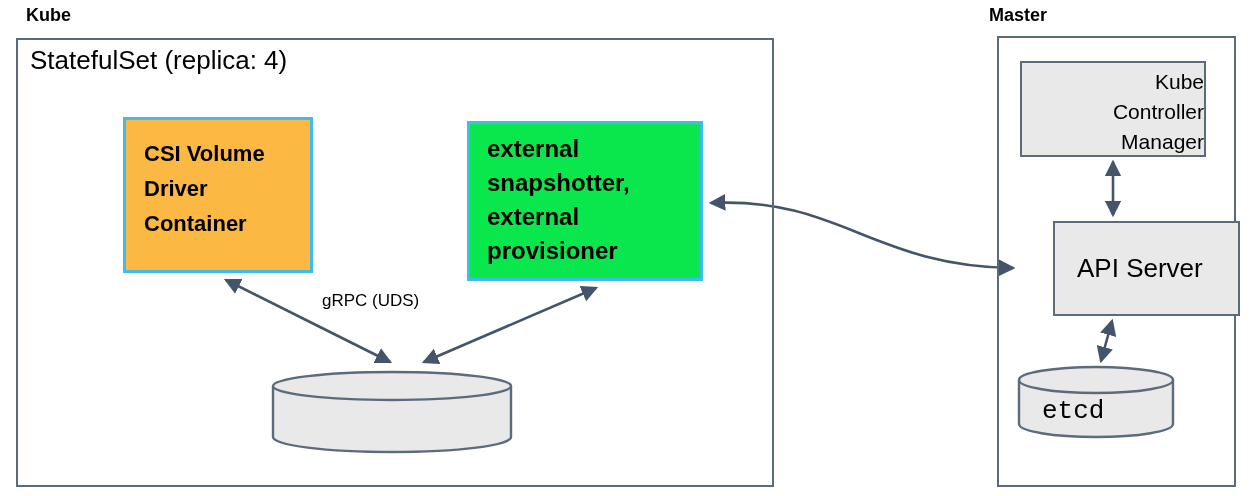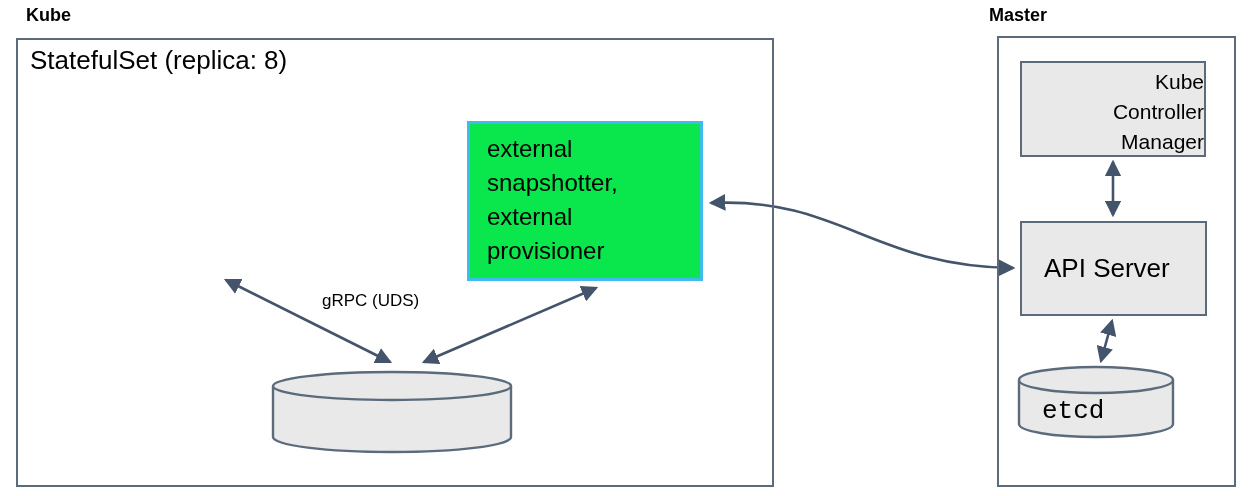--- a/index.html
+++ b/index.html
@@ -48,21 +48,21 @@
     background: var(--orange-fill, #FBB843);
     font-size: 22px;
     font-weight: bold;
     line-height: 1.6;
     padding: 16px 0 0 18px;
     white-space: pre-line;
   }
   .sidecar-box {
     background: var(--green-fill, #09E74C);
     font-size: 24px;
-    font-weight: 400;
+    font-weight: 700;
     line-height: 1.42;
     padding: 8px 0 16px 17px;
     white-space: pre-line;
   }
   .gray-box {
     background: var(--gray-fill, #E9E9E9);
     border: 2px solid var(--box-border, #5B6B7C);
     box-sizing: border-box;
     color: #000;
   }
@@ -71,20 +71,21 @@
     line-height: 1.43;
     padding: 4px 0 0 20px;
     white-space: pre-line;
     text-align: right;
   }
   .api-box {
     font-size: 26px;
     display: flex;
     align-items: center;
     padding-left: 22px;
+    margin-left: 33px;
   }
   .grpc-label {
     font-size: 17px;
     font-weight: normal;
     white-space: nowrap;
   }
   .cyl-label {
     font-size: 21px;
     font-weight: bold;
     white-space: nowrap;
@@ -125,22 +126,25 @@
     <g>
       <path d="M 1019 380 L 1019 424 A 77 13 0 0 0 1173 424 L 1173 380" fill="var(--gray-fill, #E9E9E9)" stroke="var(--box-border, #5B6B7C)" stroke-width="2.4"></path>
       <ellipse cx="1096" cy="380" rx="77" ry="13" fill="var(--gray-fill, #E9E9E9)" stroke="var(--box-border, #5B6B7C)" stroke-width="2.4"></ellipse>
     </g>
   </svg>
 
   <div class="abs group-label" style="left:26px; top:5px;">Kube</div>
 
   <div class="abs outer-box" style="left:16px; top:38px; width:758px; height:449px;"></div>
 
-  <div class="abs statefulset-title" style="left:30px; top:45px;">StatefulSet (replica: 8)</div>
+  <div class="abs statefulset-title" style="left:30px; top:45px;">StatefulSet (replica: 4)</div>
 
+  <div class="abs colored-box csi-box" style="left:123px; top:117px; width:190px; height:156px;">CSI Volume
+Driver
+Container</div>
 
   <div class="abs colored-box sidecar-box" style="left:467px; top:121px; width:236px; height:160px;">external
 snapshotter,
 external
 provisioner</div>
 
   <div class="abs grpc-label" style="left:322px; top:291px;">gRPC (UDS)</div>
 
 
   <div class="abs group-label" style="left:989px; top:5px;text-align:right;">Master</div>

